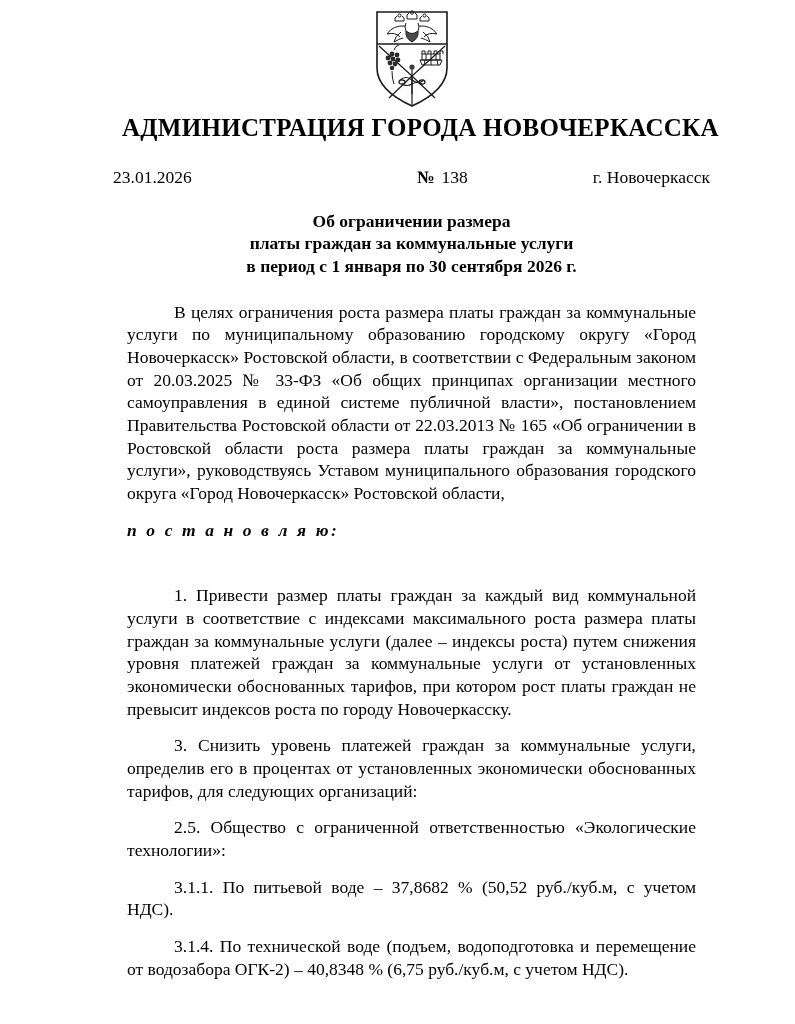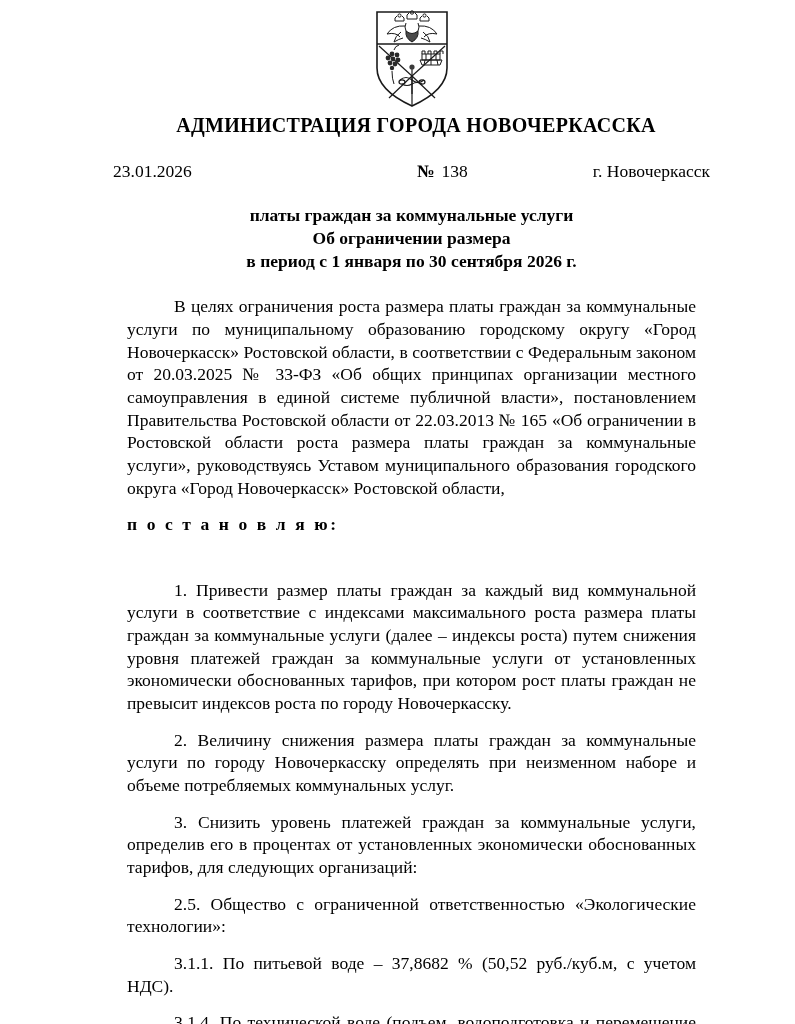--- a/index.html
+++ b/index.html
@@ -33,22 +33,22 @@
     padding-top: 10px;
     height: 104px;
     box-sizing: border-box;
   }
   .emblem {
     display: block;
   }
 
   
   .org-title {
-    text-align: center;
-    font-size: 20px;
+    text-align: left;
+    font-size: 25px;
     font-weight: bold;
     letter-spacing: 0.3px;
     line-height: 1.1;
     margin: 10px 0 0 9px;
     white-space: nowrap;
   }
   .doc-type {
     text-align: center;
     font-size: 19px;
     font-weight: bold;
@@ -92,21 +92,21 @@
     margin-top: 23px;
     font-size: 17.5px;
     line-height: 1.295;
     text-align: justify;
     text-justify: inter-word;
   }
   .body p {
     margin: 14px;
     text-indent: 47px;
   }
-  .body p.noindent { text-indent: 0; }
+  .body p.noindent { text-indent: 0; font-style: italic; }
 
   .decree-word {
     font-weight: bold;
     letter-spacing: 2.6px;
   }
 
   .gap-small { height: 15px; }
 </style>
 </head>
 <body>
@@ -187,35 +187,34 @@
 
   <div class="meta-row">
     <span class="meta-date">23.01.2026</span>
     <span class="meta-number">
       <span class="num-sign">№</span><span>138</span>
     </span>
     <span class="meta-city">г. Новочеркасск</span>
   </div>
 
   <div class="subject">
+    <div>Об ограничении размера</div>
     <div>платы граждан за коммунальные услуги</div>
-    <div>Об ограничении размера</div>
     <div>в период с 1 января по 30 сентября 2026 г.</div>
   </div>
 
   <div class="body">
 
     <p>В целях ограничения роста размера платы граждан за коммунальные услуги по муниципальному образованию городскому округу «Город Новочеркасск» Ростовской области, в соответствии с Федеральным законом от 20.03.2025 № 33-ФЗ «Об общих принципах организации местного самоуправления в единой системе публичной власти», постановлением Правительства Ростовской области от 22.03.2013 № 165 «Об ограничении в Ростовской области роста размера платы граждан за коммунальные услуги», руководствуясь Уставом муниципального образования городского округа «Город Новочеркасск» Ростовской области,</p>
 
     <p class="noindent decree-word">п о с т а н о в л я ю:</p>
 
     <div class="gap-small"></div>
 
     <p>1. Привести размер платы граждан за каждый вид коммунальной услуги в соответствие с индексами максимального роста размера платы граждан за коммунальные услуги (далее – индексы роста) путем снижения уровня платежей граждан за коммунальные услуги от установленных экономически обоснованных тарифов, при котором рост платы граждан не превысит индексов роста по городу Новочеркасску.</p>
-    <p>2. Величину снижения размера платы граждан за коммунальные услуги по городу Новочеркасску определять при неизменном наборе и объеме потребляемых коммунальных услуг.</p>
     <p>3. Снизить уровень платежей граждан за коммунальные услуги, определив его в процентах от установленных экономически обоснованных тарифов, для следующих организаций:</p>
     <p>2.5. Общество с ограниченной ответственностью «Экологические технологии»:</p>
     <p>3.1.1. По питьевой воде – 37,8682 % (50,52 руб./куб.м, с учетом НДС).</p>
     <p>3.1.4. По технической воде (подъем, водоподготовка и перемещение от водозабора ОГК-2) – 40,8348 % (6,75 руб./куб.м, с учетом НДС).</p>
 
   </div>
 
 </div>
 
 </body></html>

